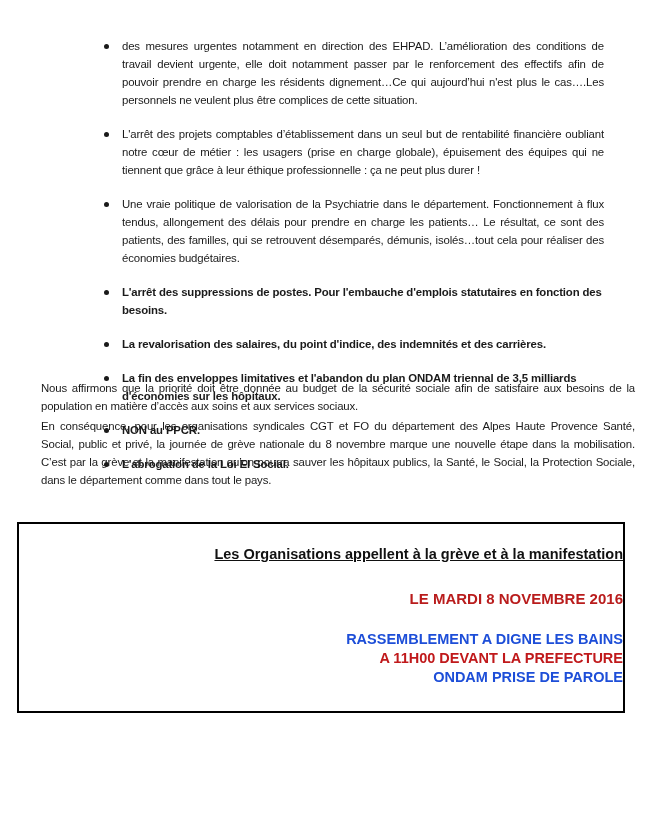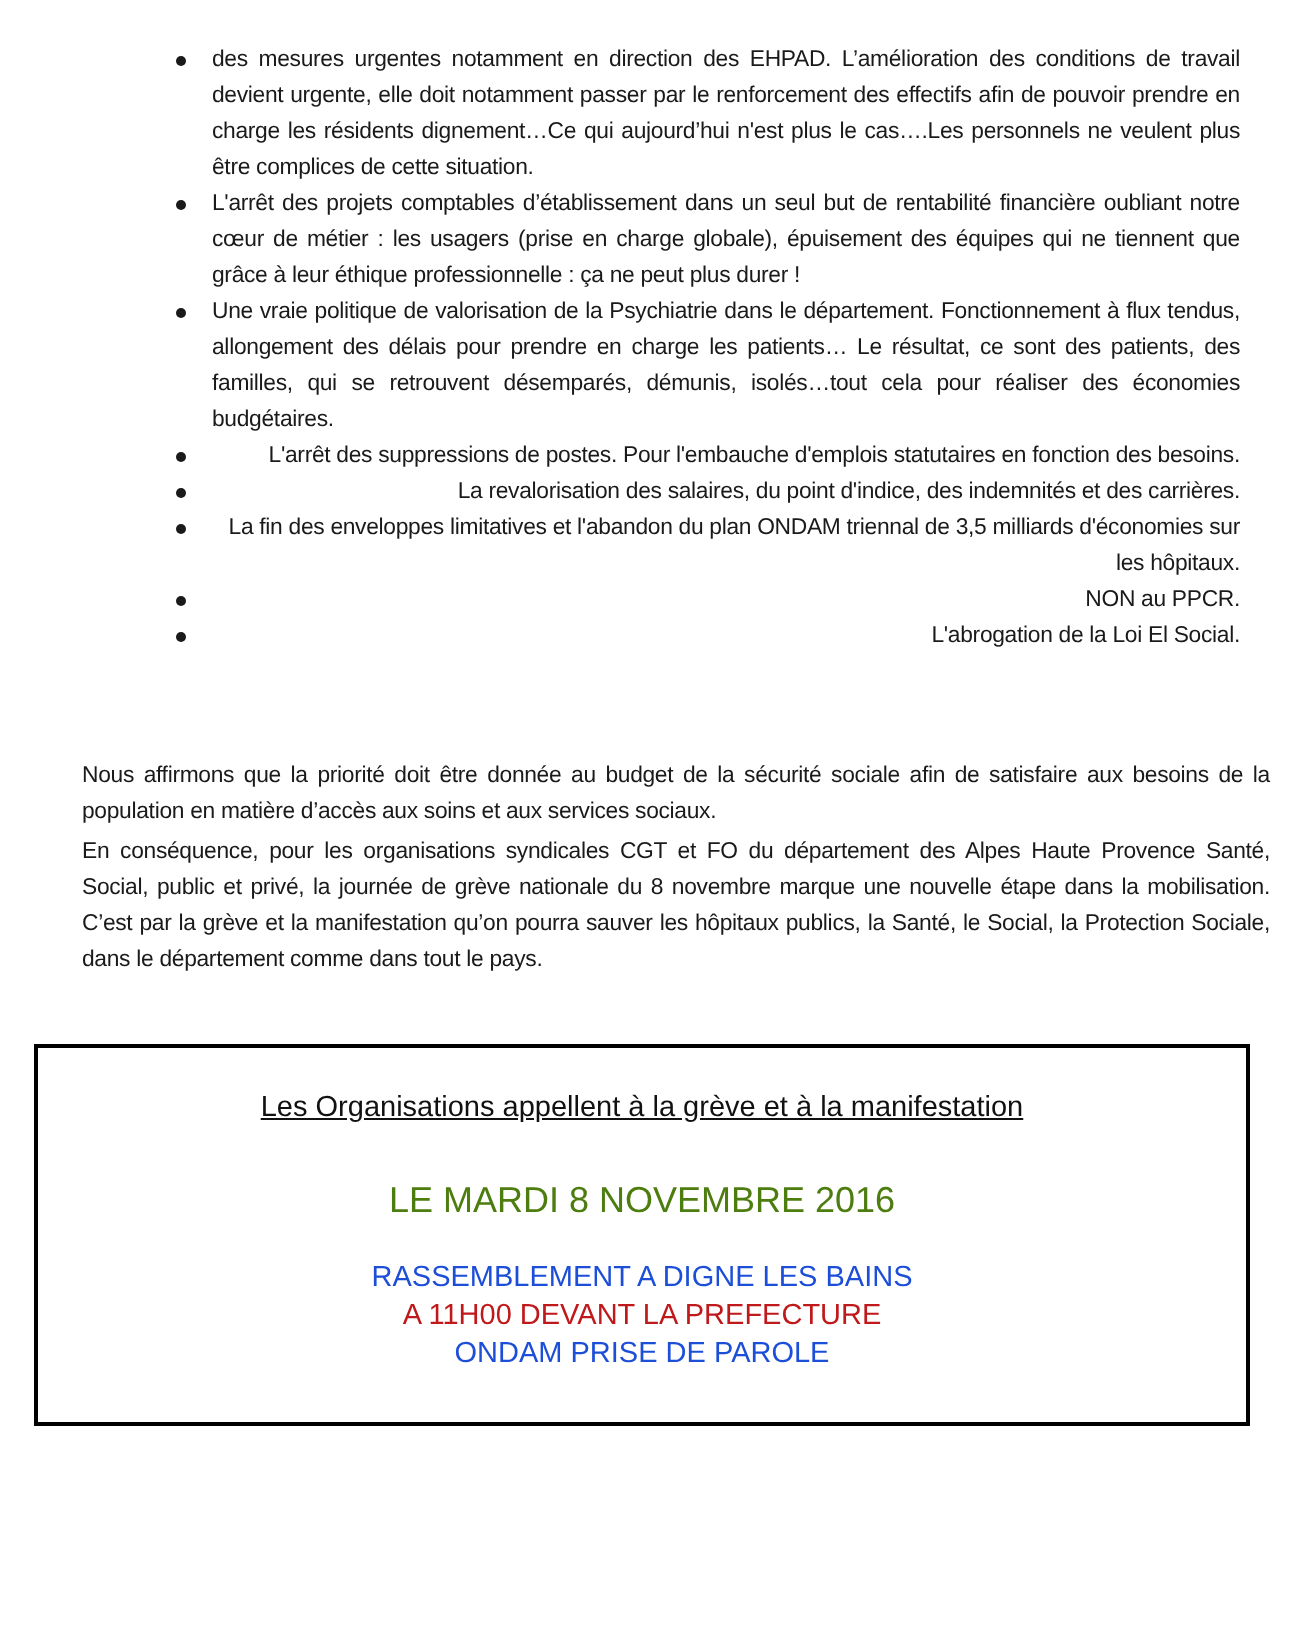--- a/index.html
+++ b/index.html
@@ -31,33 +31,34 @@
       padding: 0;
       list-style: none;
       font-size: 11.4px;
       line-height: 18px;
       letter-spacing: -0.15px;
     }
     .bullets li {
       position: relative;
       padding-left: 20px;
       text-align: justify;
-      margin: 0;
+      margin: 16px;
     }
     .bullets li .dot {
       position: absolute;
       left: 2px;
       top: 7px;
       width: 5px;
       height: 5px;
       border-radius: 50%;
       background: #1a1a1a;
     }
     .bullets li.last-line-left {
-      text-align: right;
+      text-align: left;
+      font-weight: bold;
     }
     .para {
       position: absolute;
       left: 25px;
       width: 594px;
       margin: 16px;
       font-size: 11.4px;
       line-height: 18px;
       text-align: justify;
       letter-spacing: -0.15px;
@@ -65,39 +66,39 @@
     #para1 { top: 363px; }
     #para2 { top: 401px; }
 
     .callout {
       position: absolute;
       left: 17px;
       top: 522px;
       width: 604px;
       height: 187px;
       border: 2px solid #000000;
-      text-align: center;
-      font-weight: normal;
+      text-align: right;
+      font-weight: bold;
     }
     .callout-title {
       position: absolute;
       left: 0;
       right: 0;
       top: 22px;
       font-size: 14.5px;
       text-decoration: underline;
       color: #111111;
     }
     .callout-date {
       position: absolute;
       left: 0;
       right: 0;
       top: 66px;
-      font-size: 18px;
-      color: #4d7c0f;
+      font-size: 15px;
+      color: #b91c1c;
     }
     .callout-lines {
       position: absolute;
       left: 0;
       right: 0;
       top: 106px;
       font-size: 14.5px;
       line-height: 19px;
     }
     .callout-lines .black { color: #1d4ed8; }

